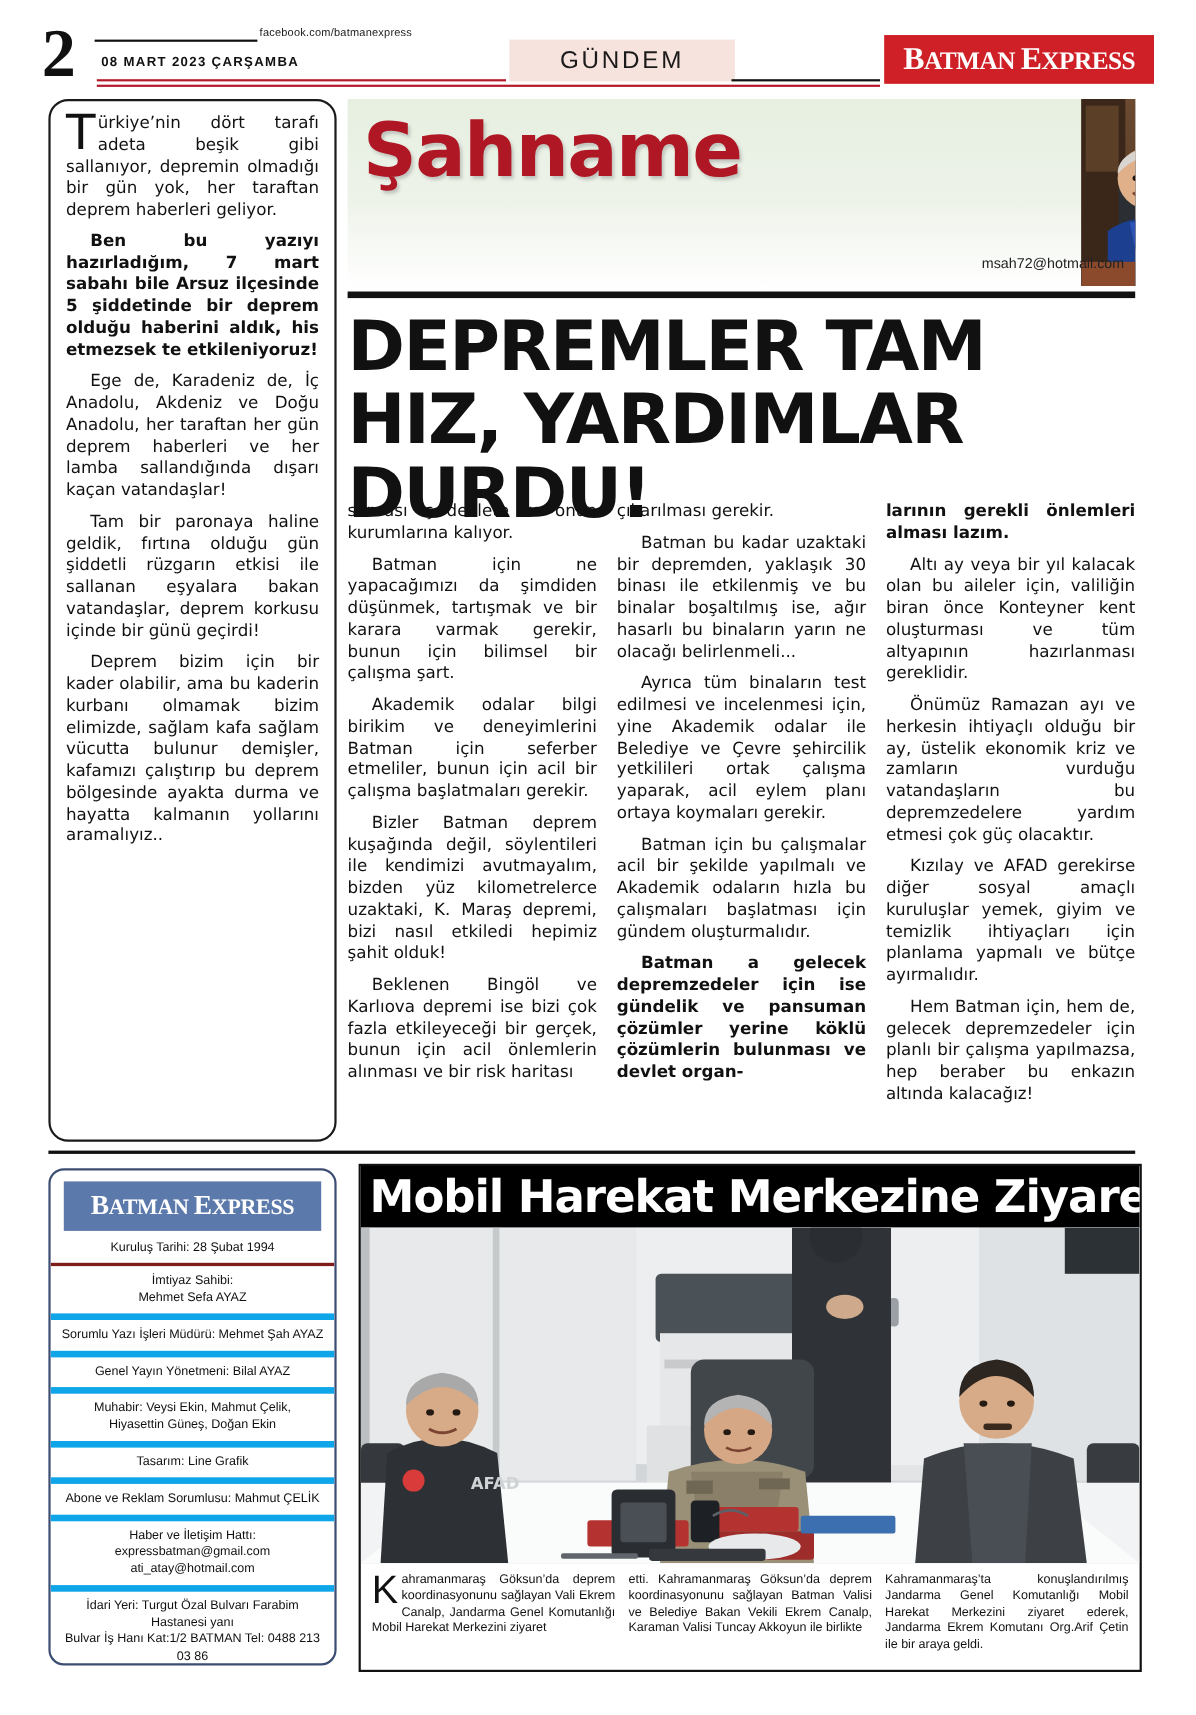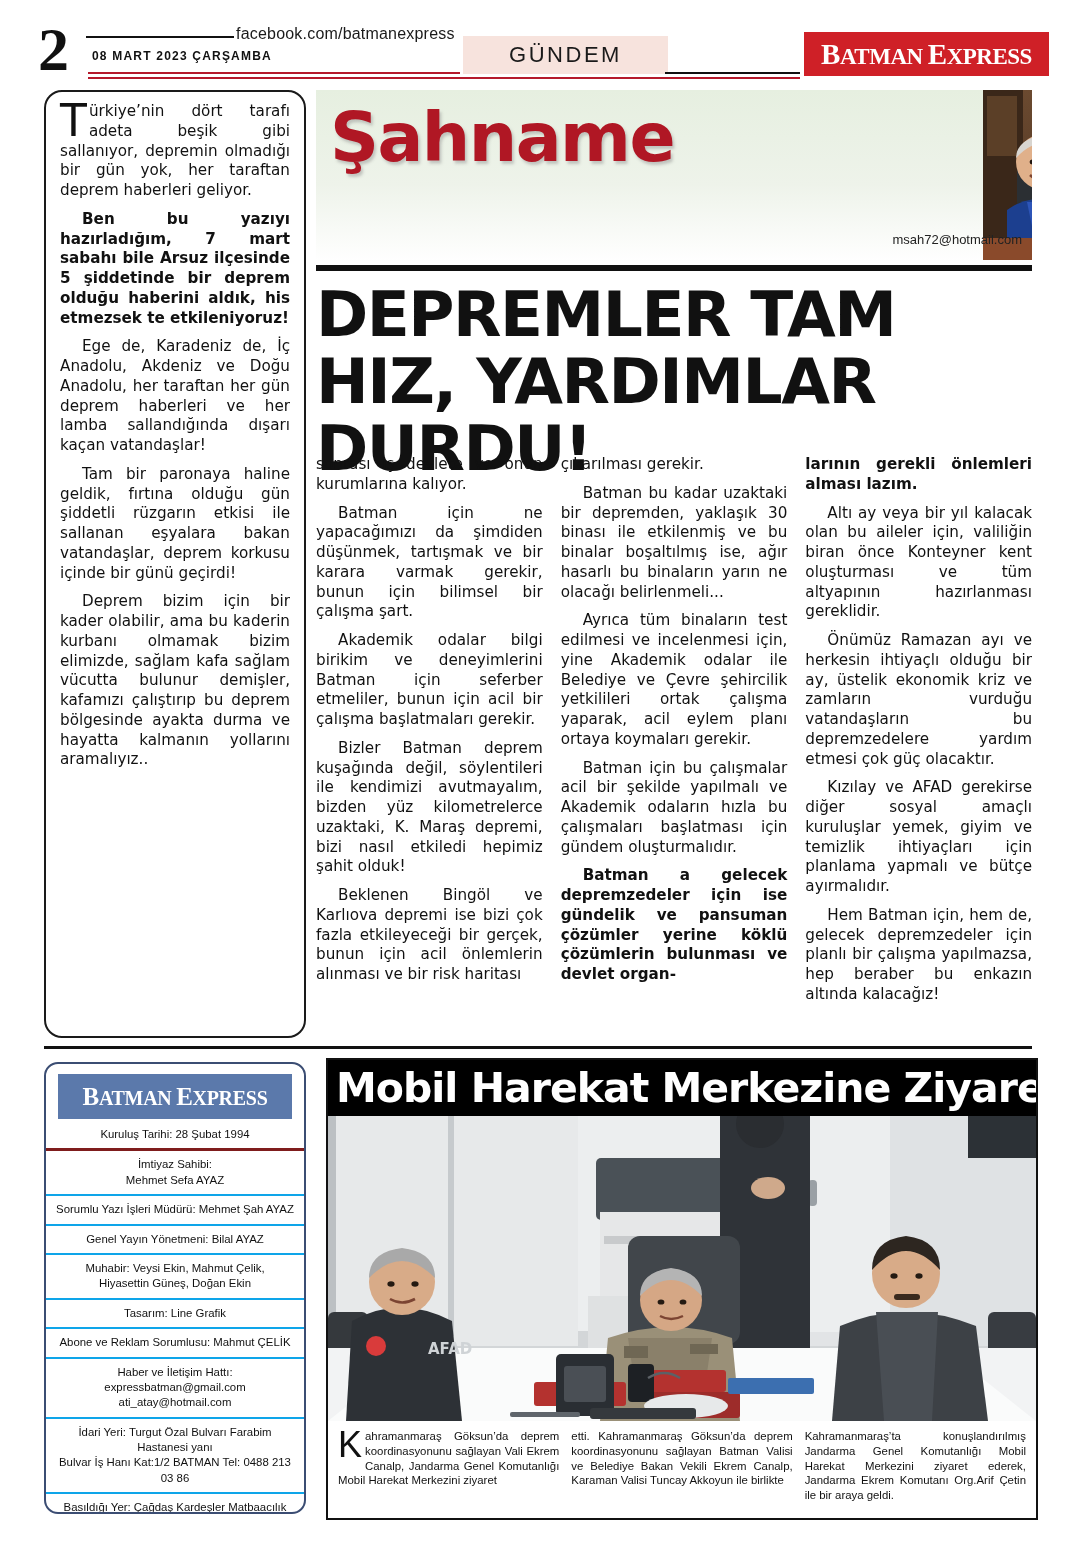--- a/index.html
+++ b/index.html
@@ -18,21 +18,21 @@
     font-family: "Liberation Serif", serif;
     font-size: 62px; font-weight: bold; line-height: 1;
     color: #111; letter-spacing: -2px;
   }
   .fb-rule {
     position: absolute; left: 86px; top: 36px; width: 148px; height: 2px;
     background: #111;
   }
   .fb-url {
     position: absolute; left: 236px; top: 25px;
-    font-size: 16px; color: #1a1a1a; letter-spacing: .2px;
+    font-size: 10px; color: #1a1a1a; letter-spacing: .2px;
     font-family: "Liberation Sans", sans-serif;
   }
   .issue-date {
     position: absolute; left: 92px; top: 49px;
     font-size: 12px; font-weight: bold; letter-spacing: 1.2px; color: #111;
   }
   .section-tab {
     position: absolute; left: 463px; top: 36px; width: 205px; height: 38px;
     background: #f7e3dd;
     display: flex; align-items: center; justify-content: center;
@@ -144,21 +144,21 @@
     display: flex; align-items: center; justify-content: center;
   }
   .imprint-logo .lg {
     font-family: "Liberation Serif", serif; font-weight: bold;
     color: #fff; font-size: 25px; letter-spacing:-0.3px; line-height:1;
   }
   .imprint-logo .lg .sm { font-size: 20px; }
   .imp-row {
     text-align: center; font-size: 11.4px; color: #111;
     padding: 6px 10px; line-height: 1.35;
-    border-bottom: 2px solid #0ea5e9;
+    border-bottom: 6px solid #0ea5e9;
   }
   .imp-row:last-of-type { border-bottom: none; }
   .imp-first { border-bottom: 3px solid #7f1d1d; padding-top: 8px; }
 
   
   .artbox {
     position: absolute; left: 326px; top: 1058px; width: 712px; height: 462px;
     border: 2px solid #111; background: #fff; overflow: hidden;
   }
   .art-head {

